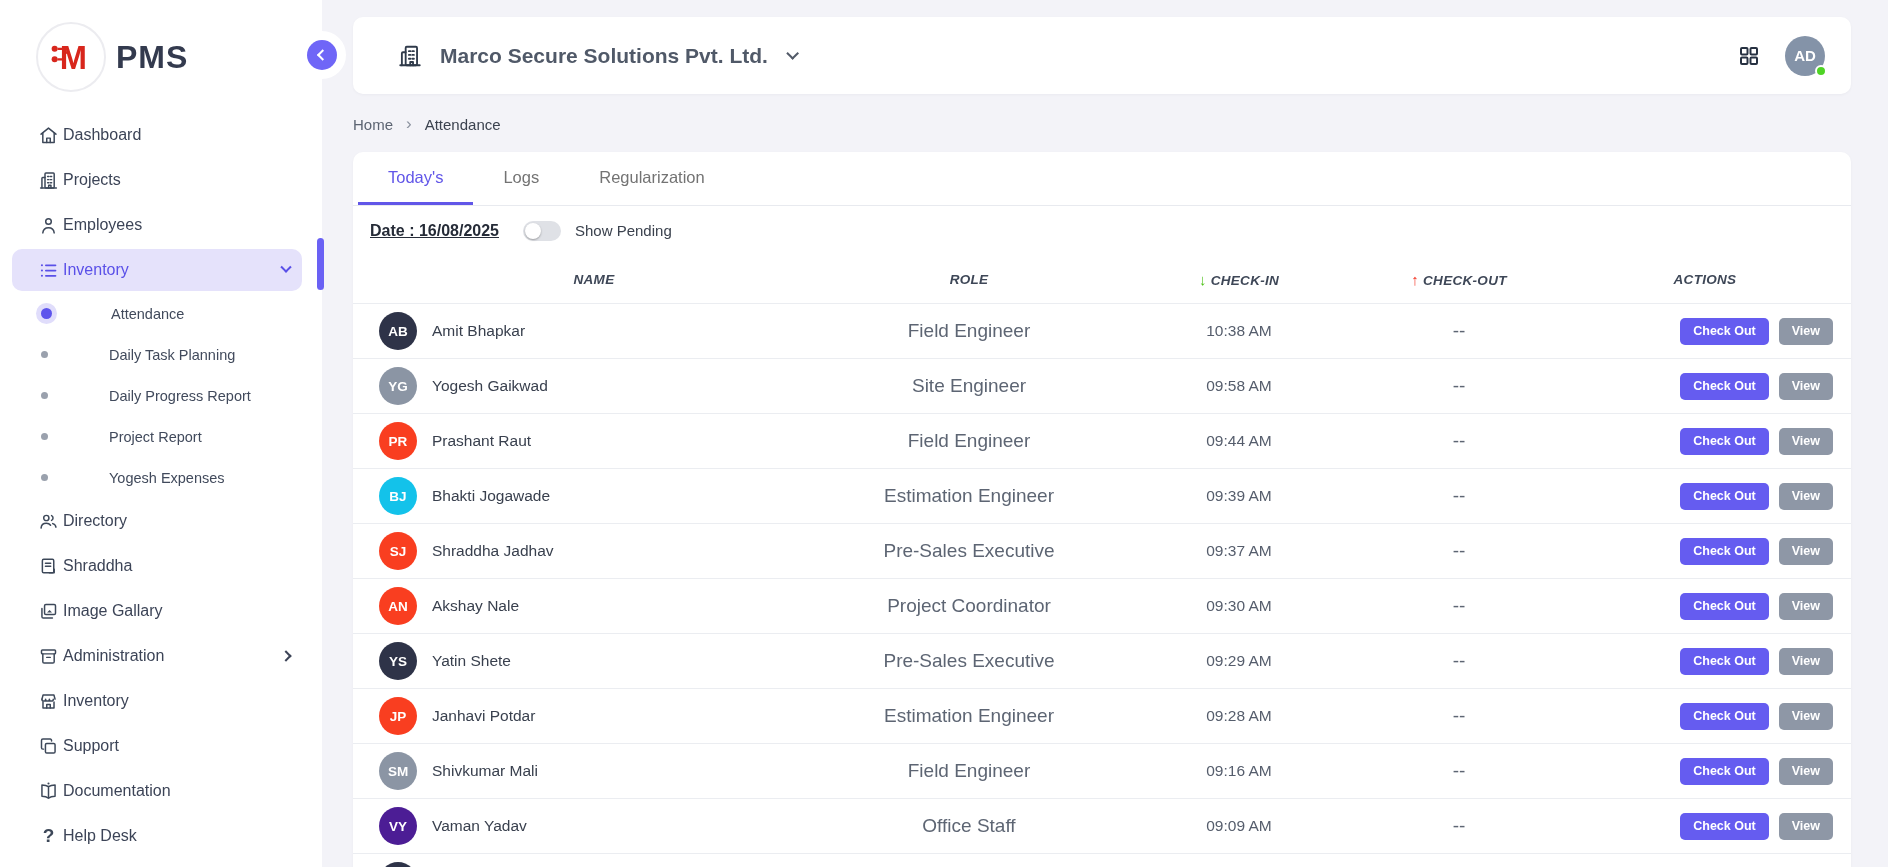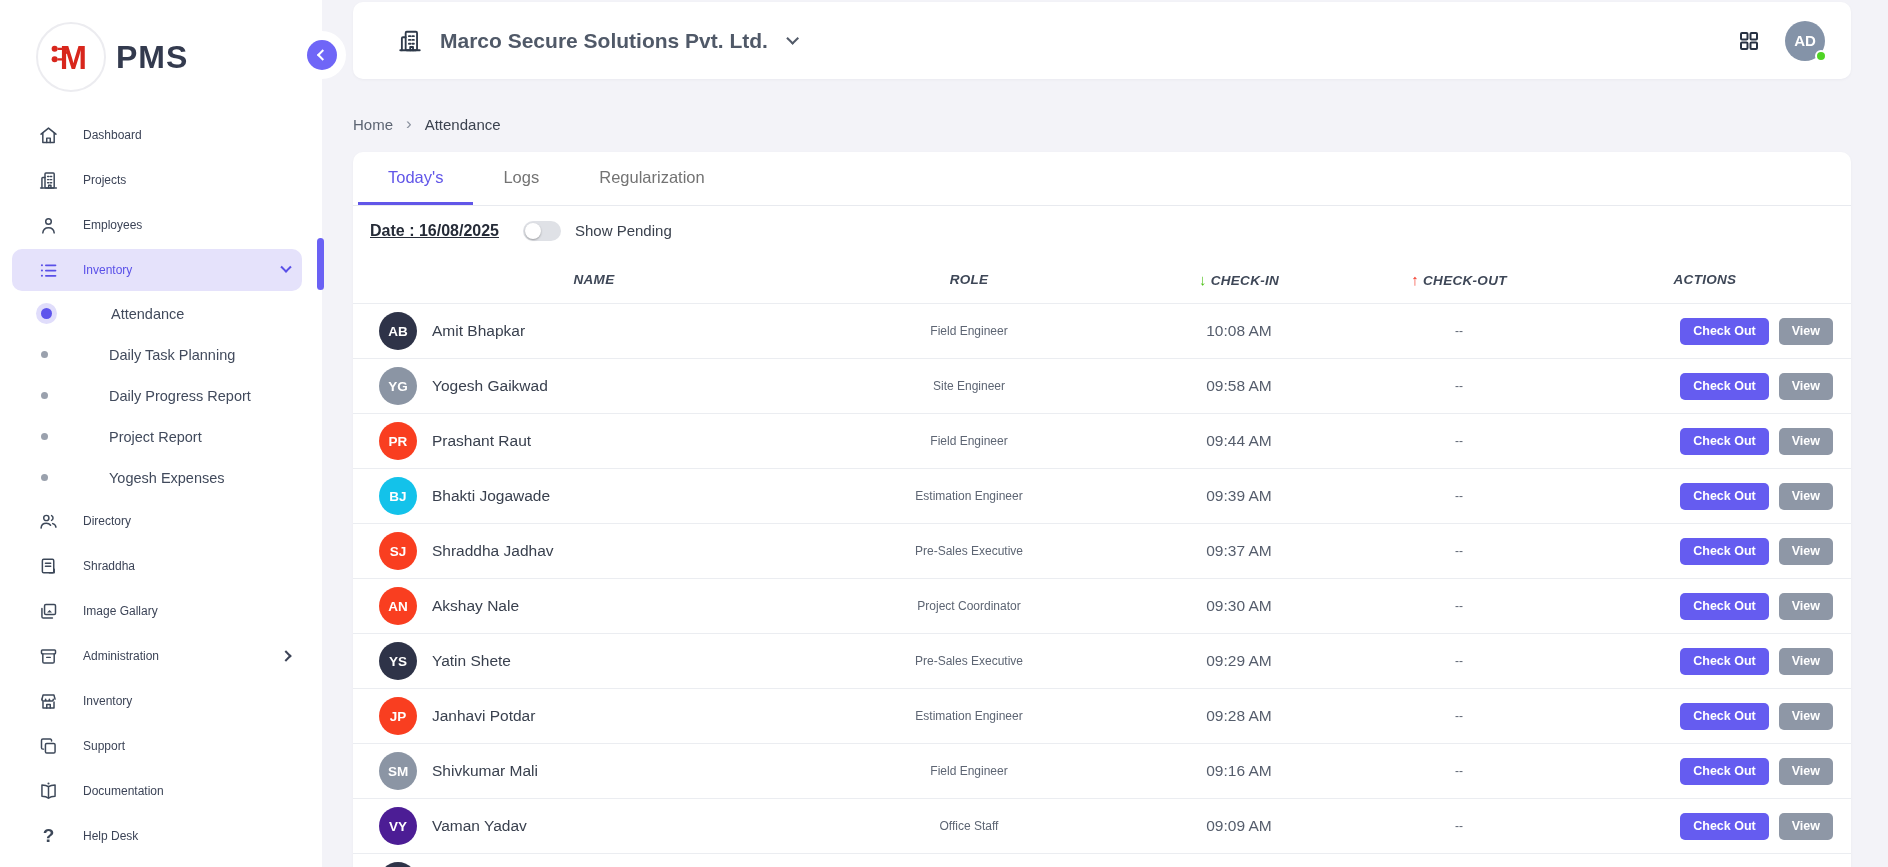--- a/index.html
+++ b/index.html
@@ -10,41 +10,41 @@
   .sidebar { position:absolute; left:0; top:0; width:322px; height:867px; background:#fff; z-index:2; }
   .brand { display:flex; align-items:center; gap:10px; padding:22px 0 18px 36px; }
   .brand-badge { width:70px; height:70px; border-radius:50%; background:#fff; border:2px solid #ececf0;
     display:flex; align-items:center; justify-content:center; }
   .brand-name { font-size:32px; font-weight:800; color:#333a4e; letter-spacing:1px; }
   .nav { margin-top:4px; }
   .nav-item { display:flex; align-items:center; height:42px; margin:2px 20px 3px 12px;
     padding:0 12px 0 26px; border-radius:10px; cursor:pointer; color:#3c4457; }
   .nav-item .nav-icon { width:21px; height:21px; display:flex; align-items:center; justify-content:center; color:#3d4859; }
   .nav-icon svg { width:21px; height:21px; }
-  .nav-label { margin-left:24px; font-size:12px; }
+  .nav-label { margin-left:4px; font-size:16px; }
   .nav-item.active { background:#e5e2fb; color:#5a50e8; }
   .nav-item.active .nav-icon, .nav-item.active .nav-label { color:#5a50e8; }
   .nav-caret { margin-left:auto; width:8px; height:8px; border-right:2px solid currentColor; border-bottom:2px solid currentColor; }
   .nav-caret.down { transform:rotate(45deg) translate(-2px,-2px); }
   .nav-caret.right { transform:rotate(-45deg); }
   .nav-sub { display:flex; align-items:center; height:37px; margin:4px 20px 4px 0; padding-left:41px; cursor:pointer; }
   .sub-dot { width:7px; height:7px; border-radius:50%; background:#9aa1ad; flex:none; }
   .nav-sub.active .sub-dot { width:11px; height:11px; background:#5d54ec; box-shadow:0 0 0 5px #e0ddfb; }
   .sub-label { margin-left:61px; font-size:14.5px; color:#414a5c; }
   .nav-sub.active .sub-label { margin-left:59px; }
   .q-glyph { font-size:19px; font-weight:600; color:#3d4859; }
   .side-thumb { position:absolute; left:317px; top:238px; width:7px; height:52px; border-radius:4px; background:#6a61f4; z-index:4; }
   .collapse-btn { position:absolute; left:307px; top:40px; width:30px; height:30px; border-radius:50%;
     background:#6f66f7; box-shadow:0 0 0 9px #fff; display:flex; align-items:center; justify-content:center; z-index:5; cursor:pointer; }
   .collapse-btn .chev { width:8px; height:8px; border-left:2.4px solid #fff; border-bottom:2.4px solid #fff;
     transform:rotate(45deg) translate(-1px,1px); margin-left:3px; }
 
   
   .main { position:absolute; left:322px; top:0; width:1566px; height:867px; }
-  .topbar { position:absolute; left:31px; top:2px; width:1498px; height:77px; background:#fff; border-radius:10px;
+  .topbar { position:absolute; left:31px; top:17px; width:1498px; height:77px; background:#fff; border-radius:10px;
     box-shadow:0 1px 3px rgba(20,25,50,.04); display:flex; align-items:center; padding:0 26px 0 44px; }
   .company-icon { width:26px; height:26px; color:#2f3a4a; }
   .company-icon svg { width:26px; height:26px; }
   .company-name { margin-left:17px; font-size:21px; font-weight:600; color:#505968; }
   .company-caret { margin-left:18px; width:9px; height:9px; border-right:2px solid #525a68; border-bottom:2px solid #525a68;
     transform:rotate(45deg) translateY(-3px); cursor:pointer; }
   .topbar-right { margin-left:auto; display:flex; align-items:center; gap:24px; }
   .grid-icon { width:24px; height:24px; color:#273142; cursor:pointer; }
   .grid-icon svg { width:24px; height:24px; }
   .avatar { position:relative; width:40px; height:40px; border-radius:50%; background:#8493a8; color:#fff;
@@ -77,21 +77,21 @@
   .grid-head { height:48px; color:#3e4757; font-size:13.5px; font-weight:700; letter-spacing:.3px; }
   .th { text-align:center;font-style:italic; }
   .th .arrow { font-weight:700; font-size:15px; margin-right:4px; }
   .arrow.green { color:#53c31f; }
   .arrow.red { color:#f43a2a; }
   .grid-row { height:55px; border-top:1px solid #ebedf1; }
   .cell-name { display:flex; align-items:center; }
   .row-avatar { width:38px; height:38px; border-radius:50%; color:#fff; font-size:13.5px; font-weight:700;
     display:flex; align-items:center; justify-content:center; flex:none; }
   .emp-name { margin-left:15px; font-size:15.5px; color:#39404e; }
-  .cell-role, .cell-in, .cell-out { text-align:center; font-size:12px; color:#5d6573; }
+  .cell-role, .cell-in, .cell-out { text-align:center; font-size:19px; color:#5d6573; }
   .cell-in { color:#555d6c; font-size:15.5px; }
   .cell-actions { display:flex; justify-content:flex-end; gap:10px; padding-right:8px; }
   .btn { border:none; border-radius:5px; color:#fff; font-size:12.5px; font-weight:700; height:27px;
     padding:0 13px; cursor:pointer; font-family:inherit; }
   .btn-checkout { background:#655cf0;margin-left:40px; }
   .btn-view { background:#8e97a6; }
 </style>
 </head>
 <body>
 
@@ -316,21 +316,21 @@
       <div class="th">ACTIONS</div>
     </div>
 
     <div id="rows">
         <div class="grid-row">
     <div class="cell-name">
       <span class="row-avatar" style="background: rgb(46, 51, 72);">AB</span>
       <span class="emp-name">Amit Bhapkar</span>
     </div>
     <div class="cell-role">Field Engineer</div>
-    <div class="cell-in">10:08 AM</div>
+    <div class="cell-in">10:38 AM</div>
     <div class="cell-out">--</div>
     <div class="cell-actions">
       <button class="btn btn-checkout">Check Out</button>
       <button class="btn btn-view">View</button>
     </div>
   </div>
         <div class="grid-row">
     <div class="cell-name">
       <span class="row-avatar" style="background: rgb(139, 149, 164);">YG</span>
       <span class="emp-name">Yogesh Gaikwad</span>

